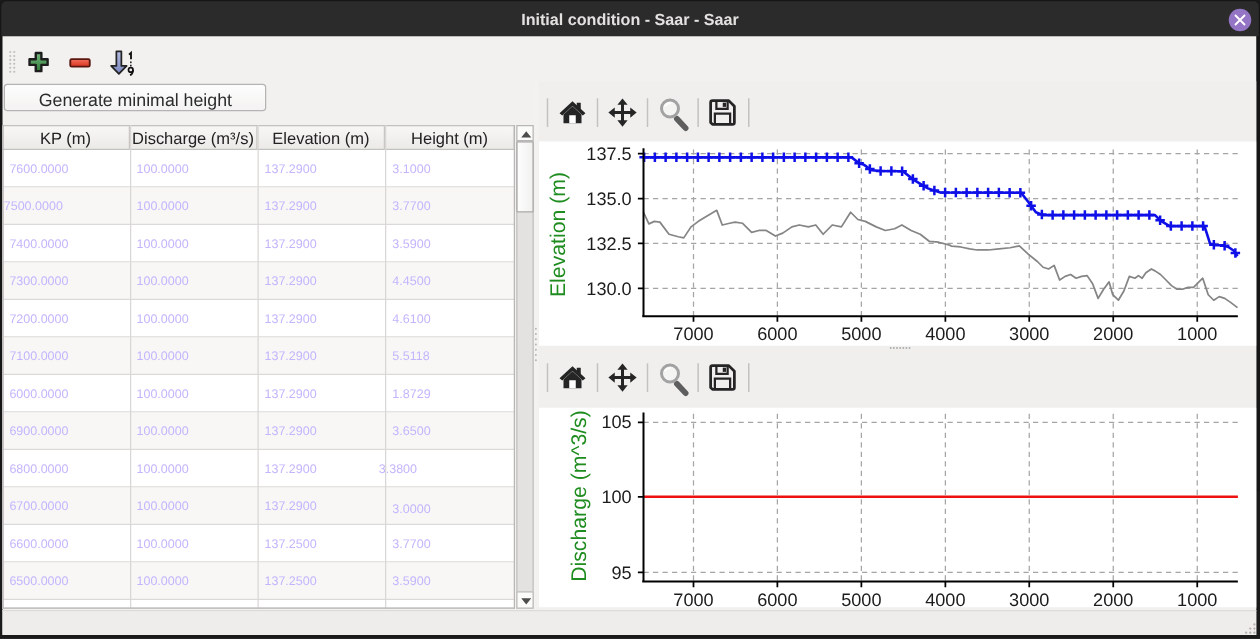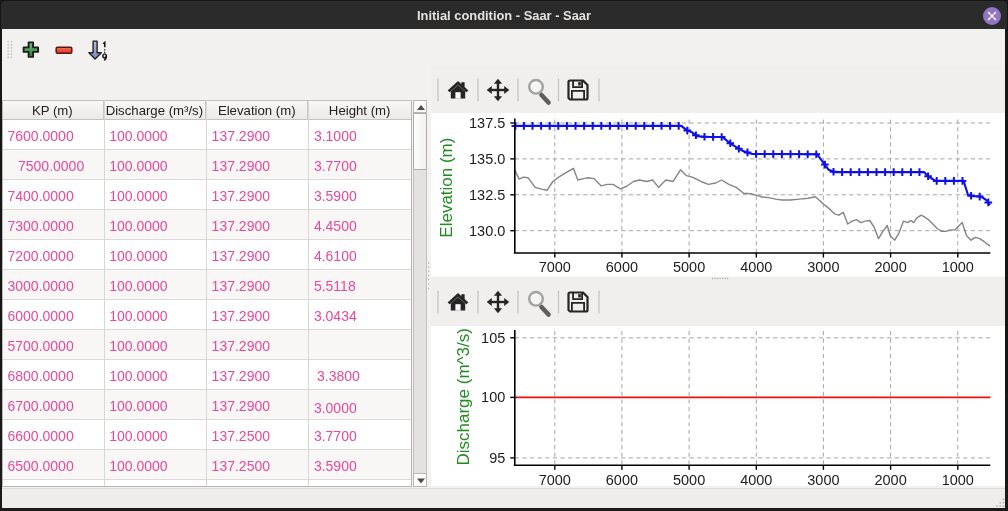--- a/index.html
+++ b/index.html
@@ -10,21 +10,21 @@
 #body { position:absolute; left:1.6px; top:28.5px; width:1003.4px; height:479.8px; background:#f2f1f0; }
 .btn { position:absolute; height:22.3px; background:linear-gradient(#fdfdfd,#f4f3f2); border:1px solid #b6b4b2; border-radius:3px; font-size:14.2px; color:#2c2c2c; text-align:center; line-height:26.5px; overflow:hidden; }
 .fig { position:absolute; }
 .tick { font-size:14.5px; fill:#1c1c1c; font-family:"Liberation Sans",sans-serif; }
 .ylab { font-size:17px; fill:#1f8c1f; font-family:"Liberation Sans",sans-serif; }
 .thead { position:absolute; background:linear-gradient(#f8f7f6,#eceae8); border:1px solid #c3c1bf; border-left:none; }
 .th { position:absolute; font-size:13.2px; color:#222; text-align:center; border-right:1px solid #c9c6c4; }
 .tr { position:absolute; left:2px; width:409.9px; border-bottom:1px solid #dcdad8; }
 .trodd { background:#ffffff; }
 .treven { background:#f8f7f6; }
-.td { position:absolute; font-size:14px; color:#ec4899; overflow:hidden; }
+.td { position:absolute; font-size:10px; color:#c4b5fd; overflow:hidden; }
 .colline { position:absolute; width:1px; background:#d9d7d5; }
 .tborder { position:absolute; border:1px solid #b9b7b5; border-top:none; }
 .sbtrough { position:absolute; background:#e3e2e1; border:1px solid #c2c0be; }
 .sbbtn { position:absolute; background:#fbfbfa; border:1px solid #b9b7b5; }
 .sbbtn svg { display:block; margin:0 auto; }
 .sbthumb { position:absolute; background:linear-gradient(90deg,#fdfdfd,#f2f1f0); border:1px solid #aeacaa; border-radius:1px; }
 #footer { position:absolute; left:1.6px; top:487.5px; width:1003.4px; height:20.80000000000001px; background:#efedec; border-top:1px solid #dddbd9; }
 #rpanel { position:absolute; left:428px; top:64.7px; width:577px; height:422.8px; background:#f0efee; }
 </style></head>
 <body>
@@ -67,20 +67,21 @@
         <circle cx="9.4" cy="28.4" r="0.85" fill="#c0bdba"></circle>
 <path d="M26.6,13.399999999999999 h4.5 v5 h5 v4.5 h-5 v5 h-4.5 v-5 h-5 v-4.5 h5 Z" fill="url(#gplus)" stroke="#1d1d1d" stroke-width="1.9" stroke-linejoin="round"></path>
 <rect x="54.2" y="18.299999999999997" width="15.6" height="6" rx="1.2" fill="url(#gminus)" stroke="#5a170f" stroke-width="1.5"></rect>
 <path d="M91.1,12.100000000000001 h4 v11.6 h4.2 l-6.2,6.4 -6.2,-6.4 h4.2 Z" fill="url(#garr)" stroke="#242424" stroke-width="1.4" stroke-linejoin="round"></path>
 <path d="M101.2,14.700000000000003 l1.6,-1.4 v5" fill="none" stroke="#111" stroke-width="1.5"></path>
 <rect x="102" y="20.200000000000003" width="1.3" height="1.3" fill="#222"></rect>
         <rect x="102" y="22.799999999999997" width="1.3" height="1.3" fill="#222"></rect>
 <circle cx="102.6" cy="26.9" r="1.8" fill="none" stroke="#111" stroke-width="1.4"></circle>
 <path d="M104.4,26.9 q0,3.2 -2.4,4.3" fill="none" stroke="#111" stroke-width="1.4"></path>
 </svg>
+<div class="btn" style="left:1.7px;top:38.2px;width:210px">Generate minimal height</div>
 </div>
 <div id="rpanel"></div>
 <div style="position:absolute;left:427px;top:64.7px;width:3.7px;height:422.8px;background:#f3f2f1"></div>
 <svg class="fig" style="left:710px;top:275.8px;width:20px;height:5px" viewBox="0 0 20 5">
 <g fill="#acaaa8">
         <circle cx="2.6" cy="2.4" r="0.75"></circle>
         <circle cx="5.1" cy="2.4" r="0.75"></circle>
         <circle cx="7.6" cy="2.4" r="0.75"></circle>
         <circle cx="10.1" cy="2.4" r="0.75"></circle>
         <circle cx="12.6" cy="2.4" r="0.75"></circle>
@@ -103,58 +104,59 @@
 <div class="th" style="left:2px;top:101.0px;width:101.7px;height:19.5px;line-height:19.5px">KP (m)</div>
 <div class="th" style="left:103.7px;top:101.0px;width:102.39999999999999px;height:19.5px;line-height:19.5px">Discharge (m³/s)</div>
 <div class="th" style="left:206.1px;top:101.0px;width:102.29999999999998px;height:19.5px;line-height:19.5px">Elevation (m)</div>
 <div class="th" style="left:308.4px;top:101.0px;width:103.5px;height:19.5px;line-height:19.5px">Height (m)</div>
 <div class="tr trodd" style="top:119.5px;height:30.0px"></div>
 <div class="td" style="left:7.5px;top:120.8px;width:93.7px;height:30.0px;line-height:30.0px">7600.0000</div>
 <div class="td" style="left:109.2px;top:120.8px;width:94.39999999999999px;height:30.0px;line-height:30.0px">100.0000</div>
 <div class="td" style="left:211.6px;top:120.8px;width:94.29999999999998px;height:30.0px;line-height:30.0px">137.2900</div>
 <div class="td" style="left:313.9px;top:120.8px;width:95.5px;height:30.0px;line-height:30.0px">3.1000</div>
 <div class="tr treven" style="top:149.5px;height:30.0px"></div>
-<div class="td" style="left:18px;top:150.8px;width:93.7px;height:30.0px;line-height:30.0px">7500.0000</div>
+<div class="td" style="left:3px;top:150.8px;width:93.7px;height:30.0px;line-height:30.0px">7500.0000</div>
 <div class="td" style="left:109.2px;top:150.8px;width:94.39999999999999px;height:30.0px;line-height:30.0px">100.0000</div>
 <div class="td" style="left:211.6px;top:150.8px;width:94.29999999999998px;height:30.0px;line-height:30.0px">137.2900</div>
 <div class="td" style="left:313.9px;top:150.8px;width:95.5px;height:30.0px;line-height:30.0px">3.7700</div>
 <div class="tr trodd" style="top:179.5px;height:30.0px"></div>
 <div class="td" style="left:7.5px;top:180.8px;width:93.7px;height:30.0px;line-height:30.0px">7400.0000</div>
 <div class="td" style="left:109.2px;top:180.8px;width:94.39999999999999px;height:30.0px;line-height:30.0px">100.0000</div>
 <div class="td" style="left:211.6px;top:180.8px;width:94.29999999999998px;height:30.0px;line-height:30.0px">137.2900</div>
 <div class="td" style="left:313.9px;top:180.8px;width:95.5px;height:30.0px;line-height:30.0px">3.5900</div>
 <div class="tr treven" style="top:209.5px;height:30.0px"></div>
 <div class="td" style="left:7.5px;top:210.8px;width:93.7px;height:30.0px;line-height:30.0px">7300.0000</div>
 <div class="td" style="left:109.2px;top:210.8px;width:94.39999999999999px;height:30.0px;line-height:30.0px">100.0000</div>
 <div class="td" style="left:211.6px;top:210.8px;width:94.29999999999998px;height:30.0px;line-height:30.0px">137.2900</div>
 <div class="td" style="left:313.9px;top:210.8px;width:95.5px;height:30.0px;line-height:30.0px">4.4500</div>
 <div class="tr trodd" style="top:239.5px;height:30.0px"></div>
 <div class="td" style="left:7.5px;top:240.8px;width:93.7px;height:30.0px;line-height:30.0px">7200.0000</div>
 <div class="td" style="left:109.2px;top:240.8px;width:94.39999999999999px;height:30.0px;line-height:30.0px">100.0000</div>
 <div class="td" style="left:211.6px;top:240.8px;width:94.29999999999998px;height:30.0px;line-height:30.0px">137.2900</div>
 <div class="td" style="left:313.9px;top:240.8px;width:95.5px;height:30.0px;line-height:30.0px">4.6100</div>
 <div class="tr treven" style="top:269.5px;height:30.0px"></div>
-<div class="td" style="left:7.5px;top:270.8px;width:93.7px;height:30.0px;line-height:30.0px">3000.0000</div>
+<div class="td" style="left:7.5px;top:270.8px;width:93.7px;height:30.0px;line-height:30.0px">7100.0000</div>
 <div class="td" style="left:109.2px;top:270.8px;width:94.39999999999999px;height:30.0px;line-height:30.0px">100.0000</div>
 <div class="td" style="left:211.6px;top:270.8px;width:94.29999999999998px;height:30.0px;line-height:30.0px">137.2900</div>
 <div class="td" style="left:313.9px;top:270.8px;width:95.5px;height:30.0px;line-height:30.0px">5.5118</div>
 <div class="tr trodd" style="top:299.5px;height:30.0px"></div>
 <div class="td" style="left:7.5px;top:300.8px;width:93.7px;height:30.0px;line-height:30.0px">6000.0000</div>
 <div class="td" style="left:109.2px;top:300.8px;width:94.39999999999999px;height:30.0px;line-height:30.0px">100.0000</div>
 <div class="td" style="left:211.6px;top:300.8px;width:94.29999999999998px;height:30.0px;line-height:30.0px">137.2900</div>
-<div class="td" style="left:313.9px;top:300.8px;width:95.5px;height:30.0px;line-height:30.0px">3.0434</div>
+<div class="td" style="left:313.9px;top:300.8px;width:95.5px;height:30.0px;line-height:30.0px">1.8729</div>
 <div class="tr treven" style="top:329.5px;height:30.0px"></div>
-<div class="td" style="left:7.5px;top:330.8px;width:93.7px;height:30.0px;line-height:30.0px">5700.0000</div>
+<div class="td" style="left:7.5px;top:330.8px;width:93.7px;height:30.0px;line-height:30.0px">6900.0000</div>
 <div class="td" style="left:109.2px;top:330.8px;width:94.39999999999999px;height:30.0px;line-height:30.0px">100.0000</div>
 <div class="td" style="left:211.6px;top:330.8px;width:94.29999999999998px;height:30.0px;line-height:30.0px">137.2900</div>
+<div class="td" style="left:313.9px;top:330.8px;width:95.5px;height:30.0px;line-height:30.0px">3.6500</div>
 <div class="tr trodd" style="top:359.5px;height:30.0px"></div>
 <div class="td" style="left:7.5px;top:360.8px;width:93.7px;height:30.0px;line-height:30.0px">6800.0000</div>
 <div class="td" style="left:109.2px;top:360.8px;width:94.39999999999999px;height:30.0px;line-height:30.0px">100.0000</div>
 <div class="td" style="left:211.6px;top:360.8px;width:94.29999999999998px;height:30.0px;line-height:30.0px">137.2900</div>
-<div class="td" style="left:317px;top:360.8px;width:95.5px;height:30.0px;line-height:30.0px">3.3800</div>
+<div class="td" style="left:303px;top:360.8px;width:95.5px;height:30.0px;line-height:30.0px">3.3800</div>
 <div class="tr treven" style="top:389.5px;height:30.0px"></div>
 <div class="td" style="left:7.5px;top:390.8px;width:93.7px;height:30.0px;line-height:30.0px">6700.0000</div>
 <div class="td" style="left:109.2px;top:390.8px;width:94.39999999999999px;height:30.0px;line-height:30.0px">100.0000</div>
 <div class="td" style="left:211.6px;top:390.8px;width:94.29999999999998px;height:30.0px;line-height:30.0px">137.2900</div>
 <div class="td" style="left:313.9px;top:393px;width:95.5px;height:30.0px;line-height:30.0px">3.0000</div>
 <div class="tr trodd" style="top:419.5px;height:30.0px"></div>
 <div class="td" style="left:7.5px;top:420.8px;width:93.7px;height:30.0px;line-height:30.0px">6600.0000</div>
 <div class="td" style="left:109.2px;top:420.8px;width:94.39999999999999px;height:30.0px;line-height:30.0px">100.0000</div>
 <div class="td" style="left:211.6px;top:420.8px;width:94.29999999999998px;height:30.0px;line-height:30.0px">137.2500</div>
 <div class="td" style="left:313.9px;top:420.8px;width:95.5px;height:30.0px;line-height:30.0px">3.7700</div>

